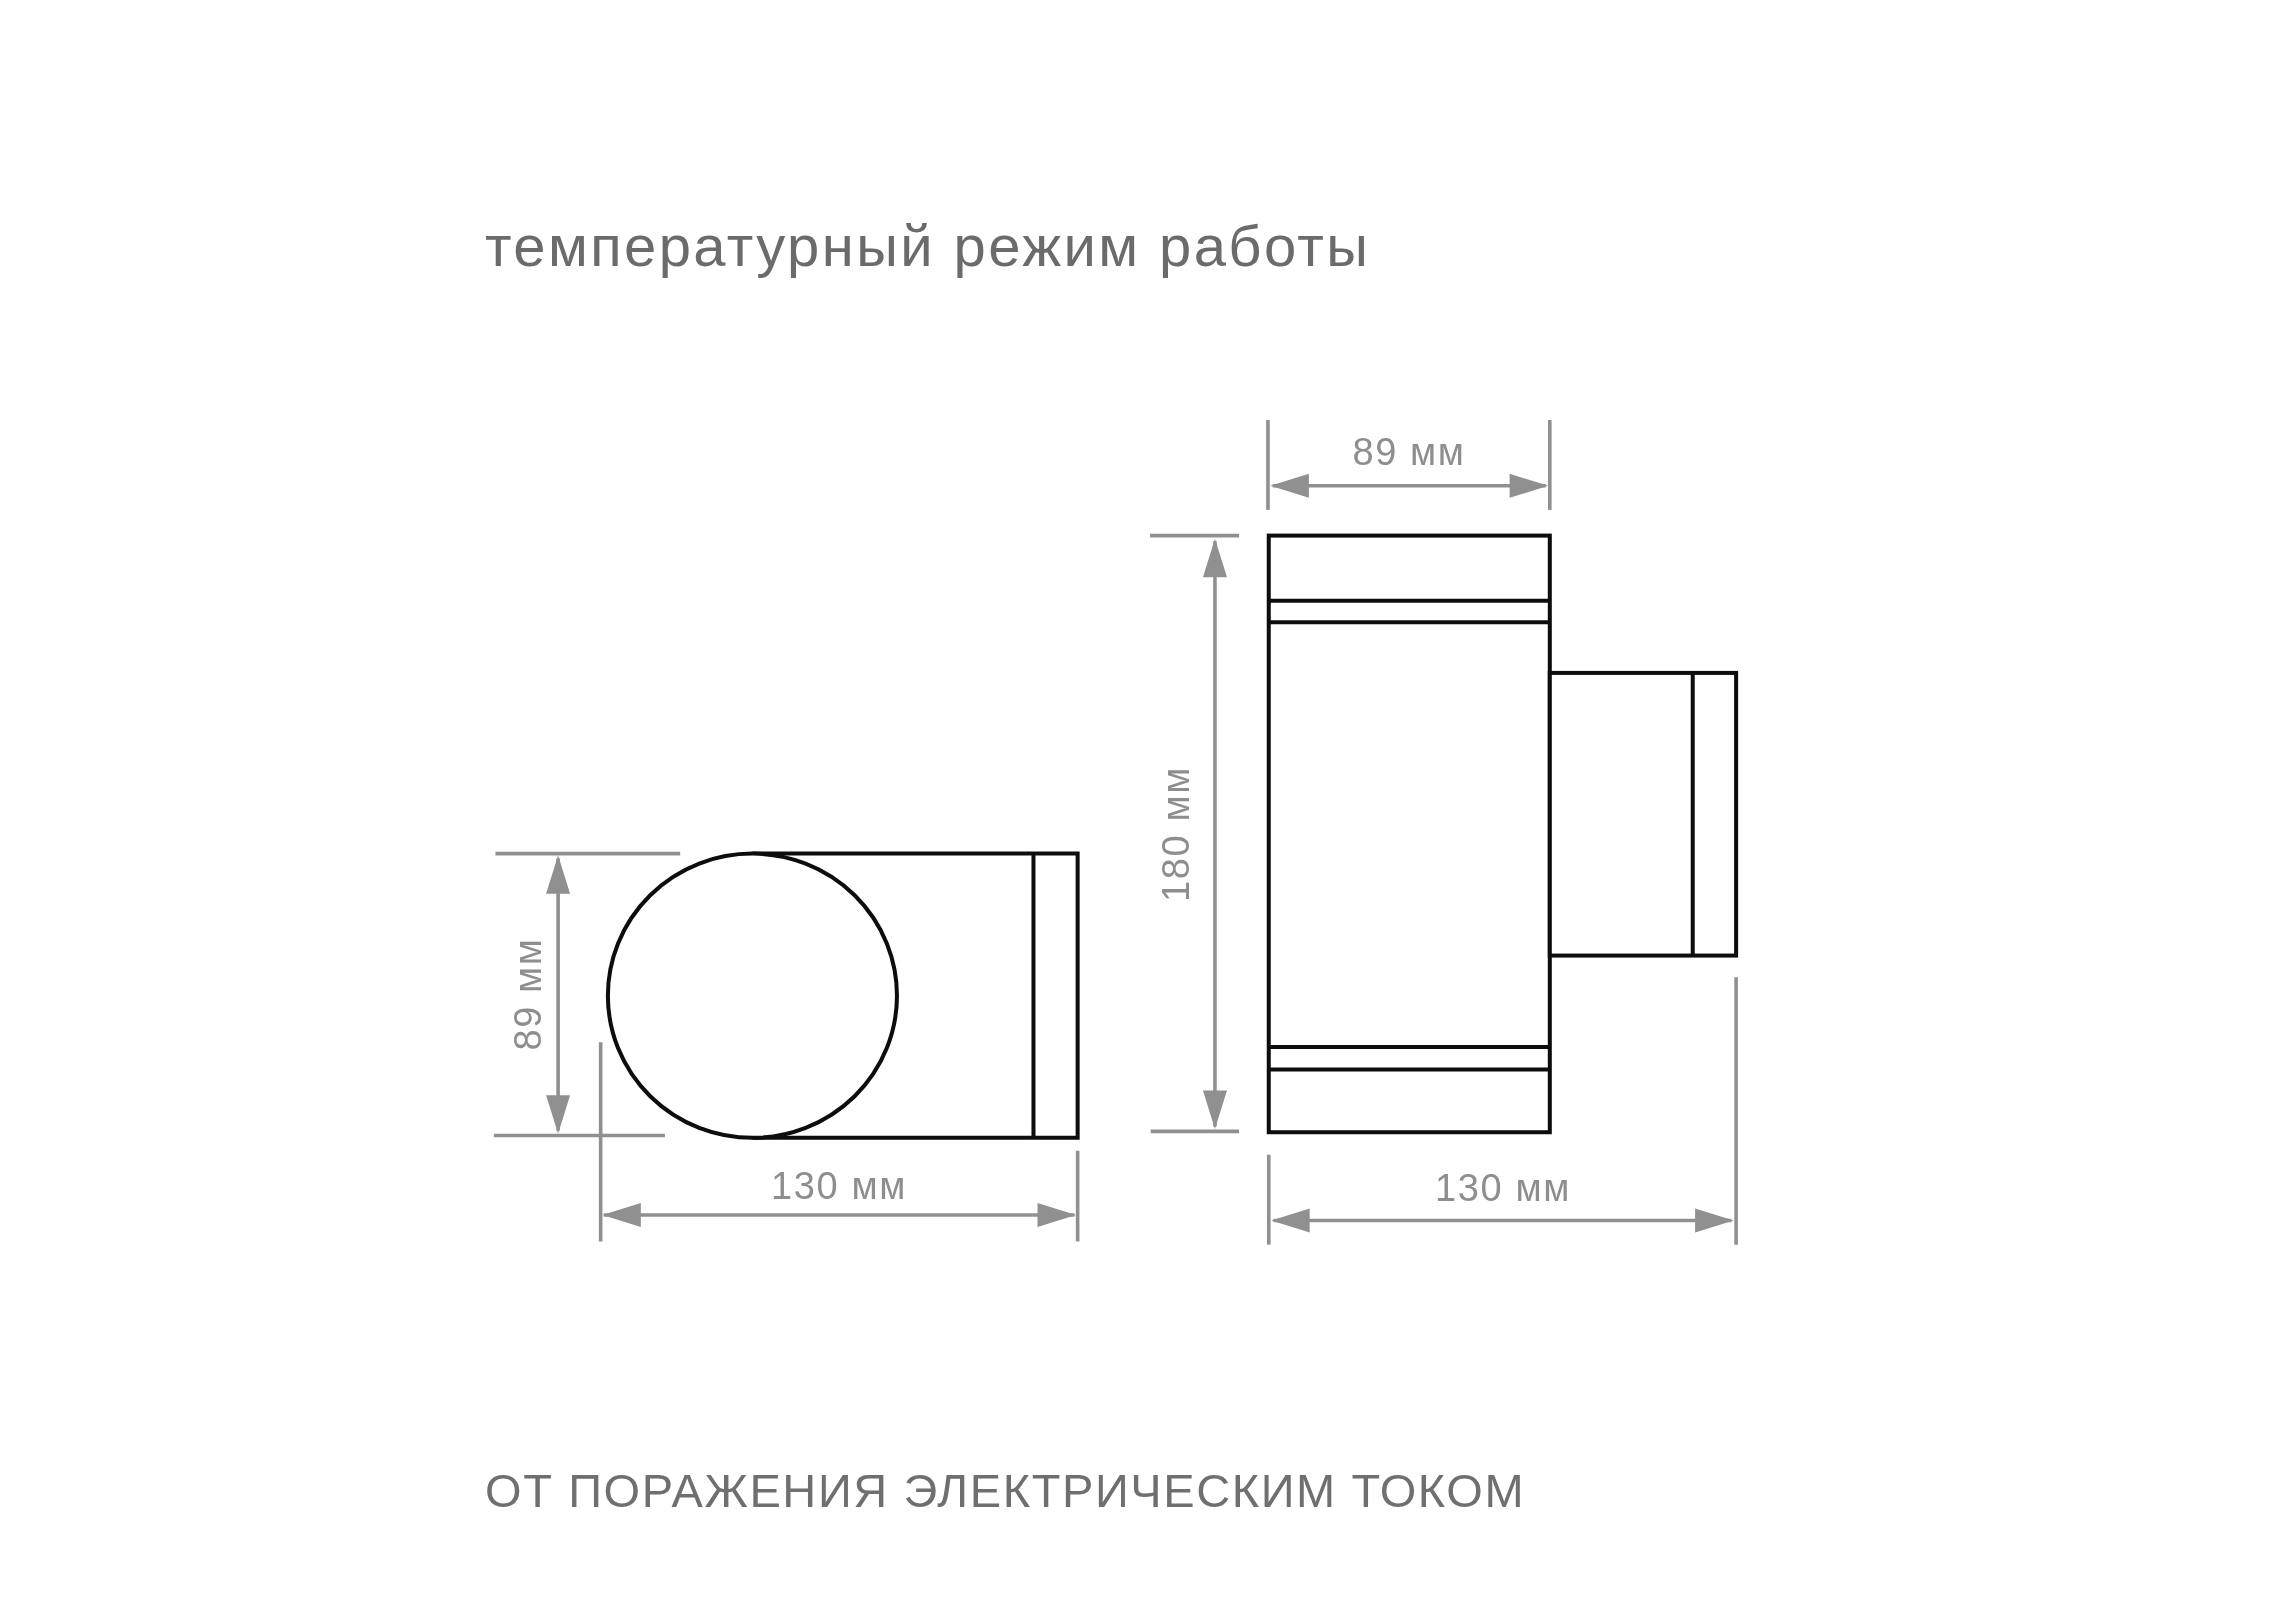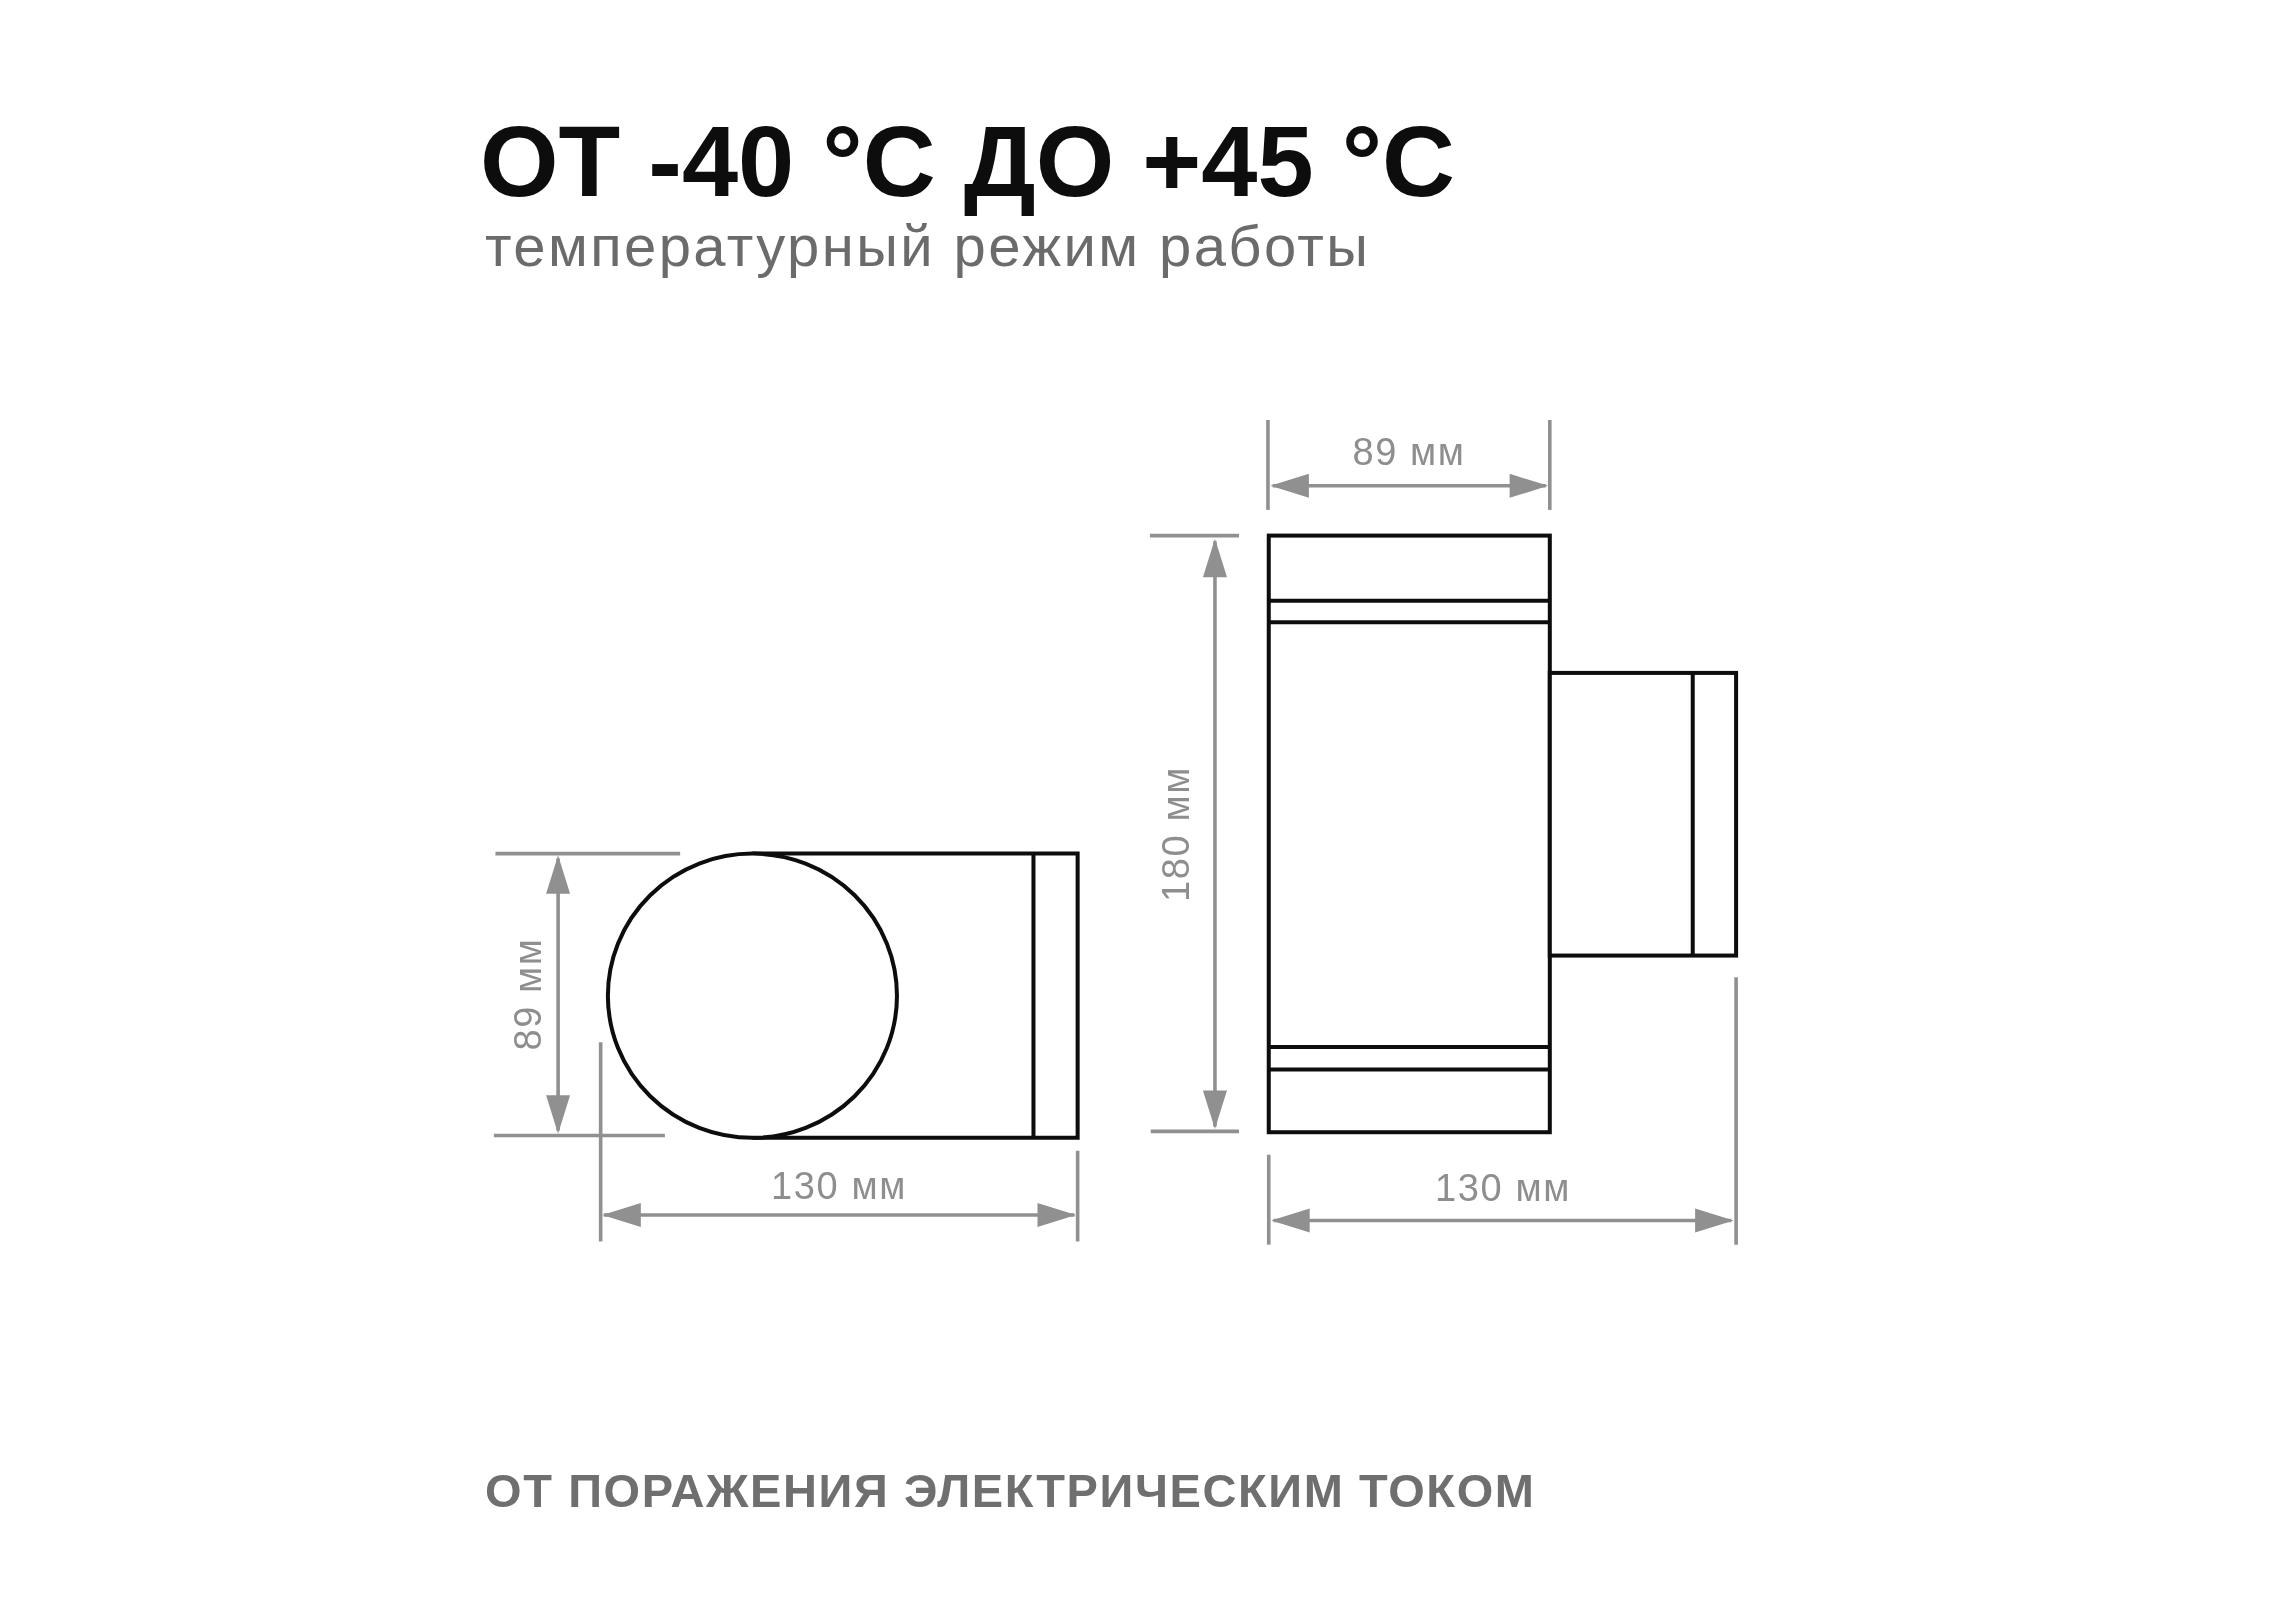--- a/index.html
+++ b/index.html
@@ -43,21 +43,21 @@
     font-weight: 700;
     color: #0d0d0d;
     letter-spacing: 0.8px;
     white-space: nowrap;
     line-height: 1;
   }
   .footer-subtitle {
     left: 485px;
     top: 1467px;
     font-size: 47px;
-    font-weight: 700;
+    font-weight: 400;
     color: #6f6f6f;
     letter-spacing: 1.6px;
     white-space: nowrap;
     line-height: 1;
   }
   .dim-label {
     font-size: 38px;
     font-weight: 400;
     color: #8e8e8e;
     letter-spacing: 1.6px;
@@ -75,21 +75,20 @@
   .blk { stroke: #0d0d0d; fill: none; stroke-width: 5px; }
   .blk-fill { stroke: #0d0d0d; fill: #ffffff; stroke-width: 5px; }
   .gry { stroke: #909090; fill: none; stroke-width: 4.5px; }
   .gry-head { fill: #909090; stroke: none; }
 </style>
 </head>
 <body>
 
 <div class="canvas">
 
-  <div class="abs header-title">ОТ -40 °С ДО +45 °С</div>
   <div class="abs header-subtitle">температурный режим работы</div>
 
   <svg class="abs linework" width="2295" height="1606" viewBox="0 0 2858 2000" xmlns="http://www.w3.org/2000/svg">
 
     <g>
       <line class="gry" x1="617" y1="1063" x2="847" y2="1063"></line>
       <line class="gry" x1="615" y1="1414" x2="828" y2="1414"></line>
       <line class="gry" x1="695" y1="1069" x2="695" y2="1408"></line>
       <polygon class="gry-head" points="695,1065 680,1113 710,1113"></polygon>
       <polygon class="gry-head" points="695,1412 680,1364 710,1364"></polygon>

